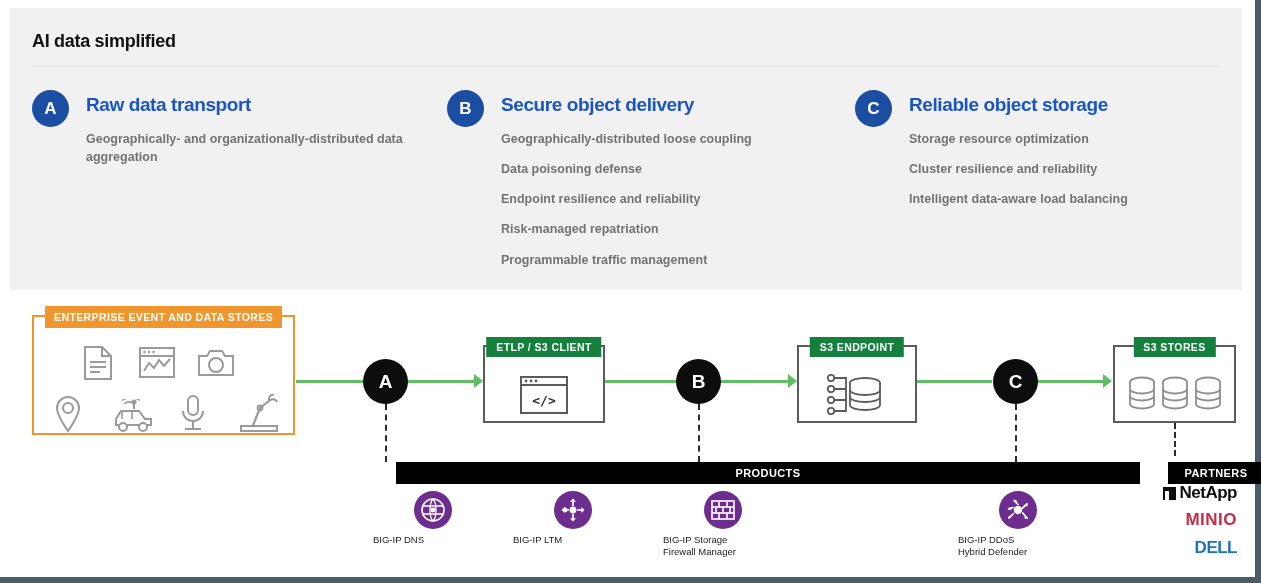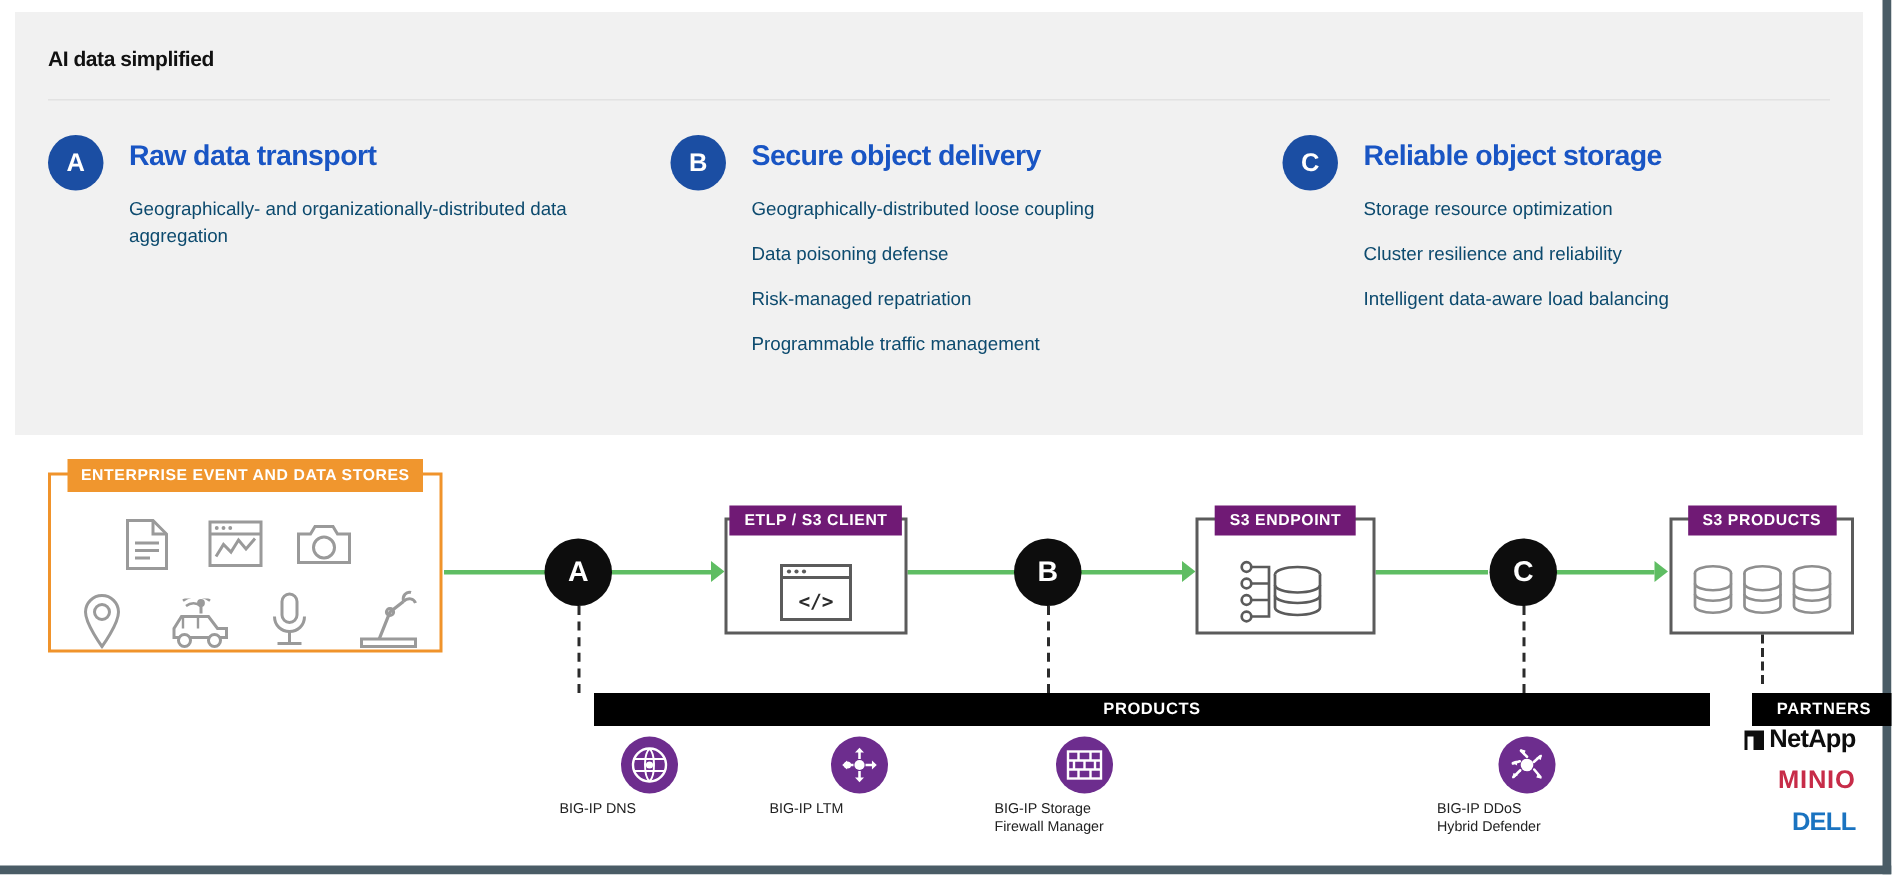--- a/index.html
+++ b/index.html
@@ -20,21 +20,21 @@
     background:#ffffff;
   }
 
   
   .top-panel{
     position:absolute;left:10px;top:8px;width:1232px;height:282px;
     background:#f1f1f1;
   }
   .panel-title{
     position:absolute;left:22px;top:23px;
-    font-size:14px;font-weight:bold;letter-spacing:-0.3px;color:#111;
+    font-size:18px;font-weight:bold;letter-spacing:-0.3px;color:#111;
   }
   .panel-divider{
     position:absolute;left:22px;top:58px;width:1188px;height:1px;
     background:#e2e2e2;
   }
 
   .col{position:absolute;top:82px;}
   .col-a{left:22px;width:400px;}
   .col-b{left:437px;width:400px;}
   .col-c{left:845px;width:390px;}
@@ -49,21 +49,21 @@
   }
   .col-head{
     position:absolute;left:54px;top:4px;
     font-size:19px;font-weight:bold;color:#1955c4;
     letter-spacing:-0.4px;white-space:nowrap;
   }
   .col-body{
     position:absolute;left:54px;top:40px;width:340px;
   }
   .bullet{
-    font-size:12.5px;color:#0c4a6e;line-height:1.45;margin-bottom:12px;
+    font-size:12.5px;color:#737373;line-height:1.45;margin-bottom:12px;font-weight:bold;
   }
   .bullet.tight{margin-bottom:0;}
   .col-a .bullet{margin-bottom:0;}
 
   
   .diagram{position:absolute;left:0;top:295px;width:1043px;height:288px;padding-left:28px;}
 
   
   .ent-box{
     position:absolute;left:32px;top:20px;width:263px;height:120px;
@@ -99,21 +99,21 @@
     top:64px;z-index:5;
   }
 
   
   .node{
     position:absolute;box-sizing:border-box;
     border:2px solid #5b5b5b;background:#fff;
   }
   .node-label{
     position:absolute;top:-10px;left:50%;transform:translateX(-50%);
-    background:#701a75;color:#fff;
+    background:#15803d;color:#fff;
     font-size:10.5px;font-weight:bold;letter-spacing:0.4px;
     padding:4px 10px;white-space:nowrap;
   }
   .node-art{
     position:absolute;left:0;right:0;top:26px;bottom:4px;
     display:flex;align-items:center;justify-content:center;
   }
 
   
   .dashed{
@@ -173,20 +173,21 @@
         <div class="bullet">Geographically- and organizationally-distributed data aggregation</div>
       </div>
     </div>
 
     <div class="col col-b">
       <div class="badge">B</div>
       <div class="col-head">Secure object delivery</div>
       <div class="col-body">
         <div class="bullet">Geographically-distributed loose coupling</div>
         <div class="bullet">Data poisoning defense</div>
+        <div class="bullet">Endpoint resilience and reliability</div>
         <div class="bullet">Risk-managed repatriation</div>
         <div class="bullet tight">Programmable traffic management</div>
       </div>
     </div>
 
     <div class="col col-c">
       <div class="badge">C</div>
       <div class="col-head">Reliable object storage</div>
       <div class="col-body">
         <div class="bullet">Storage resource optimization</div>
@@ -318,21 +319,21 @@
             <g fill="#fff" stroke="#5b5b5b" stroke-width="1.8">
               <ellipse cx="40" cy="10" rx="15" ry="5"></ellipse>
               <path d="M25 10v22c0 2.8 6.7 5 15 5s15-2.2 15-5V10" fill="#fff"></path>
               <path d="M25 17c0 2.8 6.7 5 15 5s15-2.2 15-5M25 24c0 2.8 6.7 5 15 5s15-2.2 15-5" fill="none"></path>
             </g>
           </svg>
       </div>
     </div>
 
     <div class="node" style="left:1113px;top:50px;width:123px;height:78px;">
-      <div class="node-label">S3 PRODUCTS</div>
+      <div class="node-label">S3 STORES</div>
       <div class="node-art">
         <svg width="96" height="42" viewBox="0 0 96 42">
           <g fill="#fff" stroke="#8f8f8f" stroke-width="1.8">
             <ellipse cx="15" cy="8" rx="12" ry="4.5"></ellipse>
               <path d="M3 8v22c0 2.5 5.4 4.5 12 4.5s12-2 12-4.5V8"></path>
               <path d="M3 15c0 2.5 5.4 4.5 12 4.5s12-2 12-4.5M3 22c0 2.5 5.4 4.5 12 4.5s12-2 12-4.5" fill="none"></path>
             <ellipse cx="48" cy="8" rx="12" ry="4.5"></ellipse>
               <path d="M36 8v22c0 2.5 5.4 4.5 12 4.5s12-2 12-4.5V8"></path>
               <path d="M36 15c0 2.5 5.4 4.5 12 4.5s12-2 12-4.5M36 22c0 2.5 5.4 4.5 12 4.5s12-2 12-4.5" fill="none"></path>
             <ellipse cx="81" cy="8" rx="12" ry="4.5"></ellipse>

